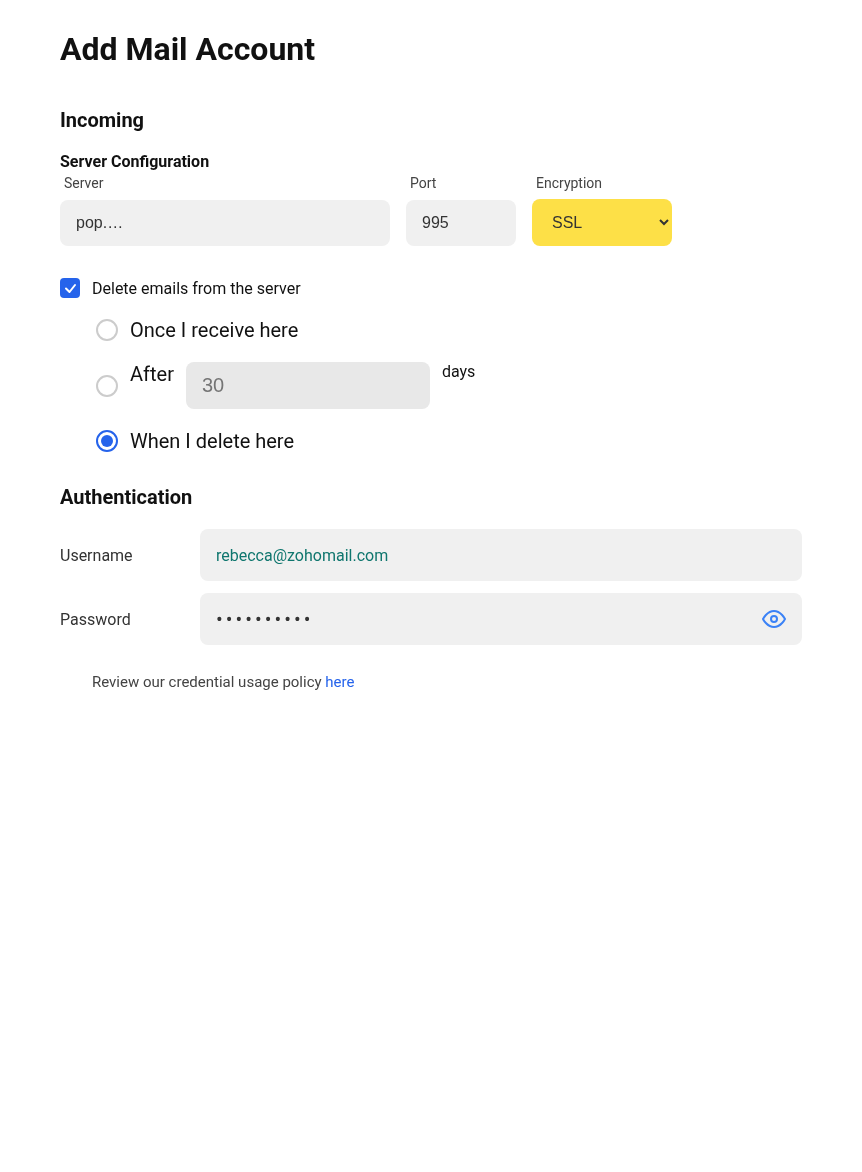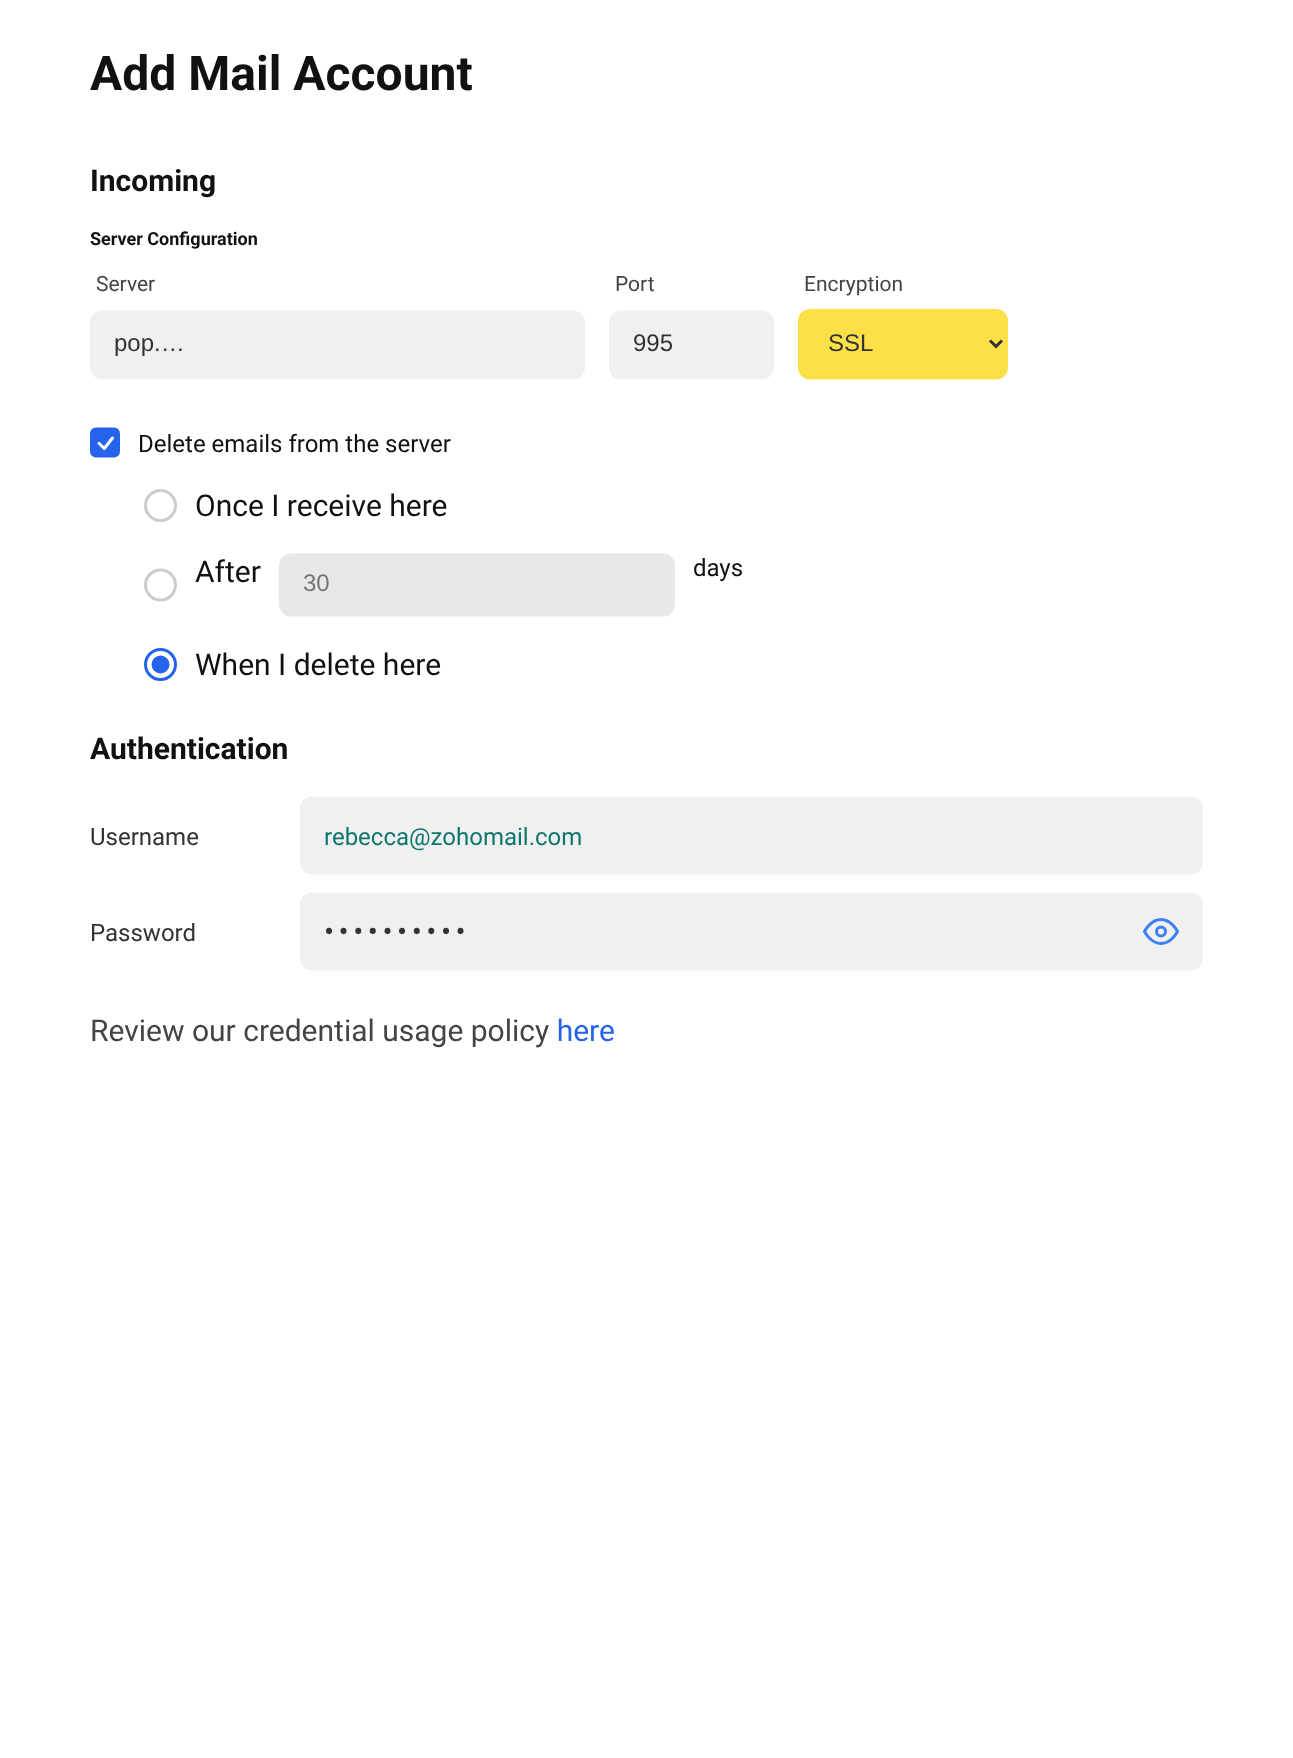--- a/index.html
+++ b/index.html
@@ -25,24 +25,24 @@
     }
 
     .section-title {
       font-size: 20px;
       font-weight: 700;
       color: #111111;
       margin-bottom: 20px;
     }
 
     .subsection-title {
-      font-size: 12px;
+      font-size: 16px;
       font-weight: 700;
       color: #111111;
-      margin-bottom: 16px;
+      margin-bottom: 4px;
     }
 
     .server-config-section {
       margin-bottom: 32px;
     }
 
     .server-fields-header {
       display: flex;
       gap: 16px;
       margin-bottom: 8px;
@@ -182,26 +182,26 @@
       color: #111;
     }
 
     .radio-with-input {
       display: flex;
       align-items: flex-start;
       gap: 12px;
     }
 
     .days-input {
-      width: 264px;
+      width: 244px;
       background: #e8e8e8;
       border: none;
       border-radius: 8px;
       padding: 12px 16px;
-      font-size: 16px;
+      font-size: 20px;
       color: #999;
       outline: none;
     }
 
     .days-label {
       font-size: 16px;
       color: #111;
     }
 
     .authentication-section {
@@ -250,22 +250,23 @@
       display: flex;
       align-items: center;
     }
 
     .divider-row {
       height: 8px;
     }
 
     .credential-policy {
       margin-top: 28px;
-      font-size: 20px;
+      font-size: 15px;
       color: #444;
+      margin-left: 32px;
     }
 
     .credential-policy a {
       color: #2563eb;
       text-decoration: none;
     }
 
     .incoming-section {
       margin-bottom: 12px;
     }

